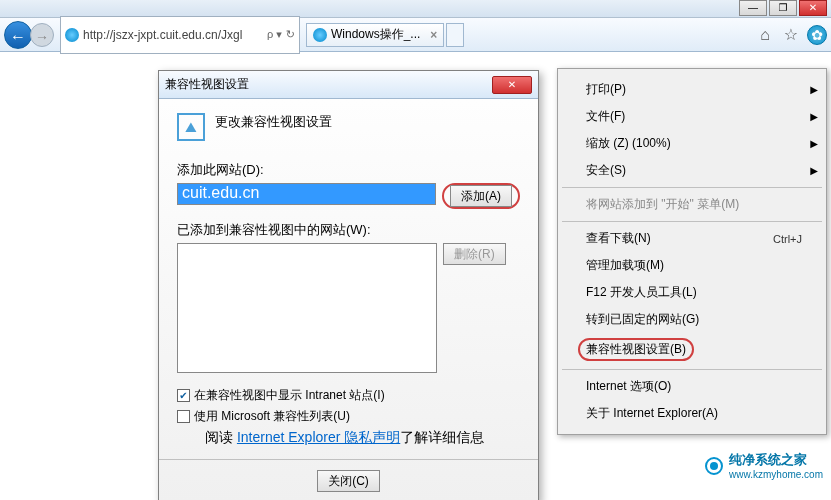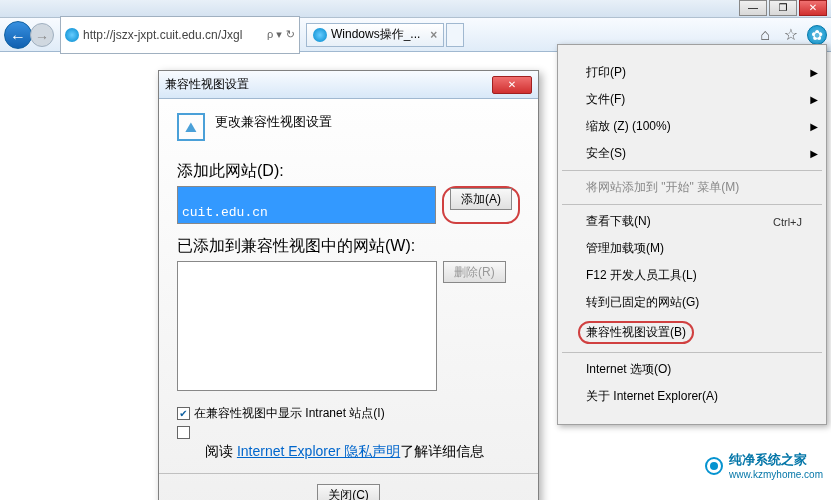--- a/index.html
+++ b/index.html
@@ -21,38 +21,38 @@
 .url-tail { margin-left: auto; color: #666; font-size: 11px; display: flex; align-items: center; gap: 4px; }
 .tab { height: 24px; background: linear-gradient(#fff,#e8f0f8); border: 1px solid #a0b8d0; display: flex; align-items: center; padding: 0 6px; margin-left: 6px; gap: 4px; font-size: 12px; }
 .tab .ie-icon { width: 14px; height: 14px; border-radius: 50%; background: radial-gradient(#6cf,#08c); }
 .tab .x { color: #888; font-weight: bold; margin-left: 6px; }
 .new-tab { width: 18px; height: 24px; border: 1px solid #a0b8d0; background: #f0f6fc; margin-left: 2px; }
 .nav-right { margin-left: auto; display: flex; align-items: center; gap: 6px; }
 .icon-btn { width: 20px; height: 20px; display: flex; align-items: center; justify-content: center; color: #555; font-size: 16px; }
 .gear { width: 20px; height: 20px; border-radius: 50%; background: radial-gradient(#6bd,#0593d0); display: flex; align-items: center; justify-content: center; color: #fff; font-size: 14px; border: 1px solid #0476a8; }
 
 
-.tools-menu { position: absolute; top: 44px; right: 4px; width: 270px; background: #f0f0f0; border: 1px solid #a0a0a0; box-shadow: 2px 2px 6px rgba(0,0,0,0.3); padding: 14px 0; }
+.tools-menu { position: absolute; top: 68px; right: 4px; width: 270px; background: #f0f0f0; border: 1px solid #a0a0a0; box-shadow: 2px 2px 6px rgba(0,0,0,0.3); padding: 7px 0; }
 .menu-item { padding: 5px 24px 5px 28px; font-size: 12px; color: #000; display: flex; align-items: center; cursor: default; position: relative; }
 .menu-item .arrow { position: absolute; right: 8px; font-size: 10px; color: #000; }
 .menu-item .shortcut { margin-left: auto; font-size: 11px; color: #333; }
 .menu-sep { height: 1px; background: #c0c0c0; margin: 3px 4px; }
 .menu-highlight { display: inline-block; border: 2px solid #d04040; border-radius: 14px; padding: 1px 6px; margin-left: -8px; }
 
 
 .dialog { position: absolute; top: 70px; left: 158px; width: 381px; background: linear-gradient(#fff,#f0f0f0); border: 1px solid #808080; box-shadow: 3px 3px 8px rgba(0,0,0,0.3); }
 .dlg-title { height: 28px; background: linear-gradient(#f8fbff,#d8e8f8); border-bottom: 1px solid #a0b8d0; display: flex; align-items: center; padding: 0 6px; font-size: 12px; }
 .dlg-close { margin-left: auto; width: 40px; height: 18px; background: linear-gradient(#f07070,#d03030); border: 1px solid #a02020; color: #fff; font-size: 10px; text-align: center; line-height: 16px; border-radius: 2px; }
 .dlg-body { padding: 14px 18px 12px; }
 .dlg-heading { display: flex; align-items: flex-start; gap: 10px; margin-bottom: 20px; }
 .dlg-heading-icon { width: 28px; height: 28px; border: 2px solid #4aa0d8; display: flex; align-items: center; justify-content: center; color: #4aa0d8; font-size: 14px; }
 .dlg-heading-text { font-size: 13px; }
-.field-label { font-size: 16px; margin-bottom: 4px; }
+.field-label { font-size: 13px; margin-bottom: 4px; }
 .field-row { display: flex; gap: 6px; margin-bottom: 12px; }
-.text-input { flex: 1; height: 22px; border: 1px solid #888; background: #fff; padding: 18px 4px; font-size: 13px; font-family: Liberation Mono, monospace; }
+.text-input { flex: 1; height: 22px; border: 1px solid #888; background: #fff; padding: 0 4px; font-size: 16px; }
 .text-input.selected { background: #3399ff; color: #fff; }
 .dlg-btn { height: 22px; padding: 0 10px; border: 1px solid #888; background: linear-gradient(#f8f8f8,#e0e0e0); font-size: 12px; cursor: pointer; }
 .dlg-btn.disabled { color: #999; }
 .add-circled { border: 2px solid #d04040; border-radius: 14px; padding: 0 6px; }
 .listbox { width: 260px; height: 130px; border: 1px solid #888; background: #fff; margin-bottom: 14px; }
 .listbox-row { display: flex; gap: 6px; align-items: flex-start; }
 .checkbox-row { display: flex; align-items: center; gap: 4px; font-size: 12px; margin-bottom: 4px; }
 .checkbox { width: 13px; height: 13px; border: 1px solid #666; background: #fff; display: inline-flex; align-items: center; justify-content: center; font-size: 10px; color: #1060a0; }
 .link { color: #0066cc; text-decoration: underline; }
 .dlg-footer { border-top: 1px solid #c0c0c0; padding: 10px 18px; display: flex; justify-content: center; }
@@ -164,20 +164,21 @@
     <div class="listbox-row">
       <div class="listbox"></div>
       <button class="dlg-btn disabled">删除(R)</button>
     </div>
     <div class="checkbox-row">
       <span class="checkbox">✔</span>
       <span>在兼容性视图中显示 Intranet 站点(I)</span>
     </div>
     <div class="checkbox-row">
       <span class="checkbox"></span>
+      <span>使用 Microsoft 兼容性列表(U)</span>
     </div>
     <div style="padding-left:28px; font-size:14px;">
       <span>阅读 </span><a class="link">Internet Explorer 隐私声明</a><span>了解详细信息</span>
     </div>
   </div>
   <div class="dlg-footer">
     <button class="dlg-btn">关闭(C)</button>
   </div>
 </div>
 

